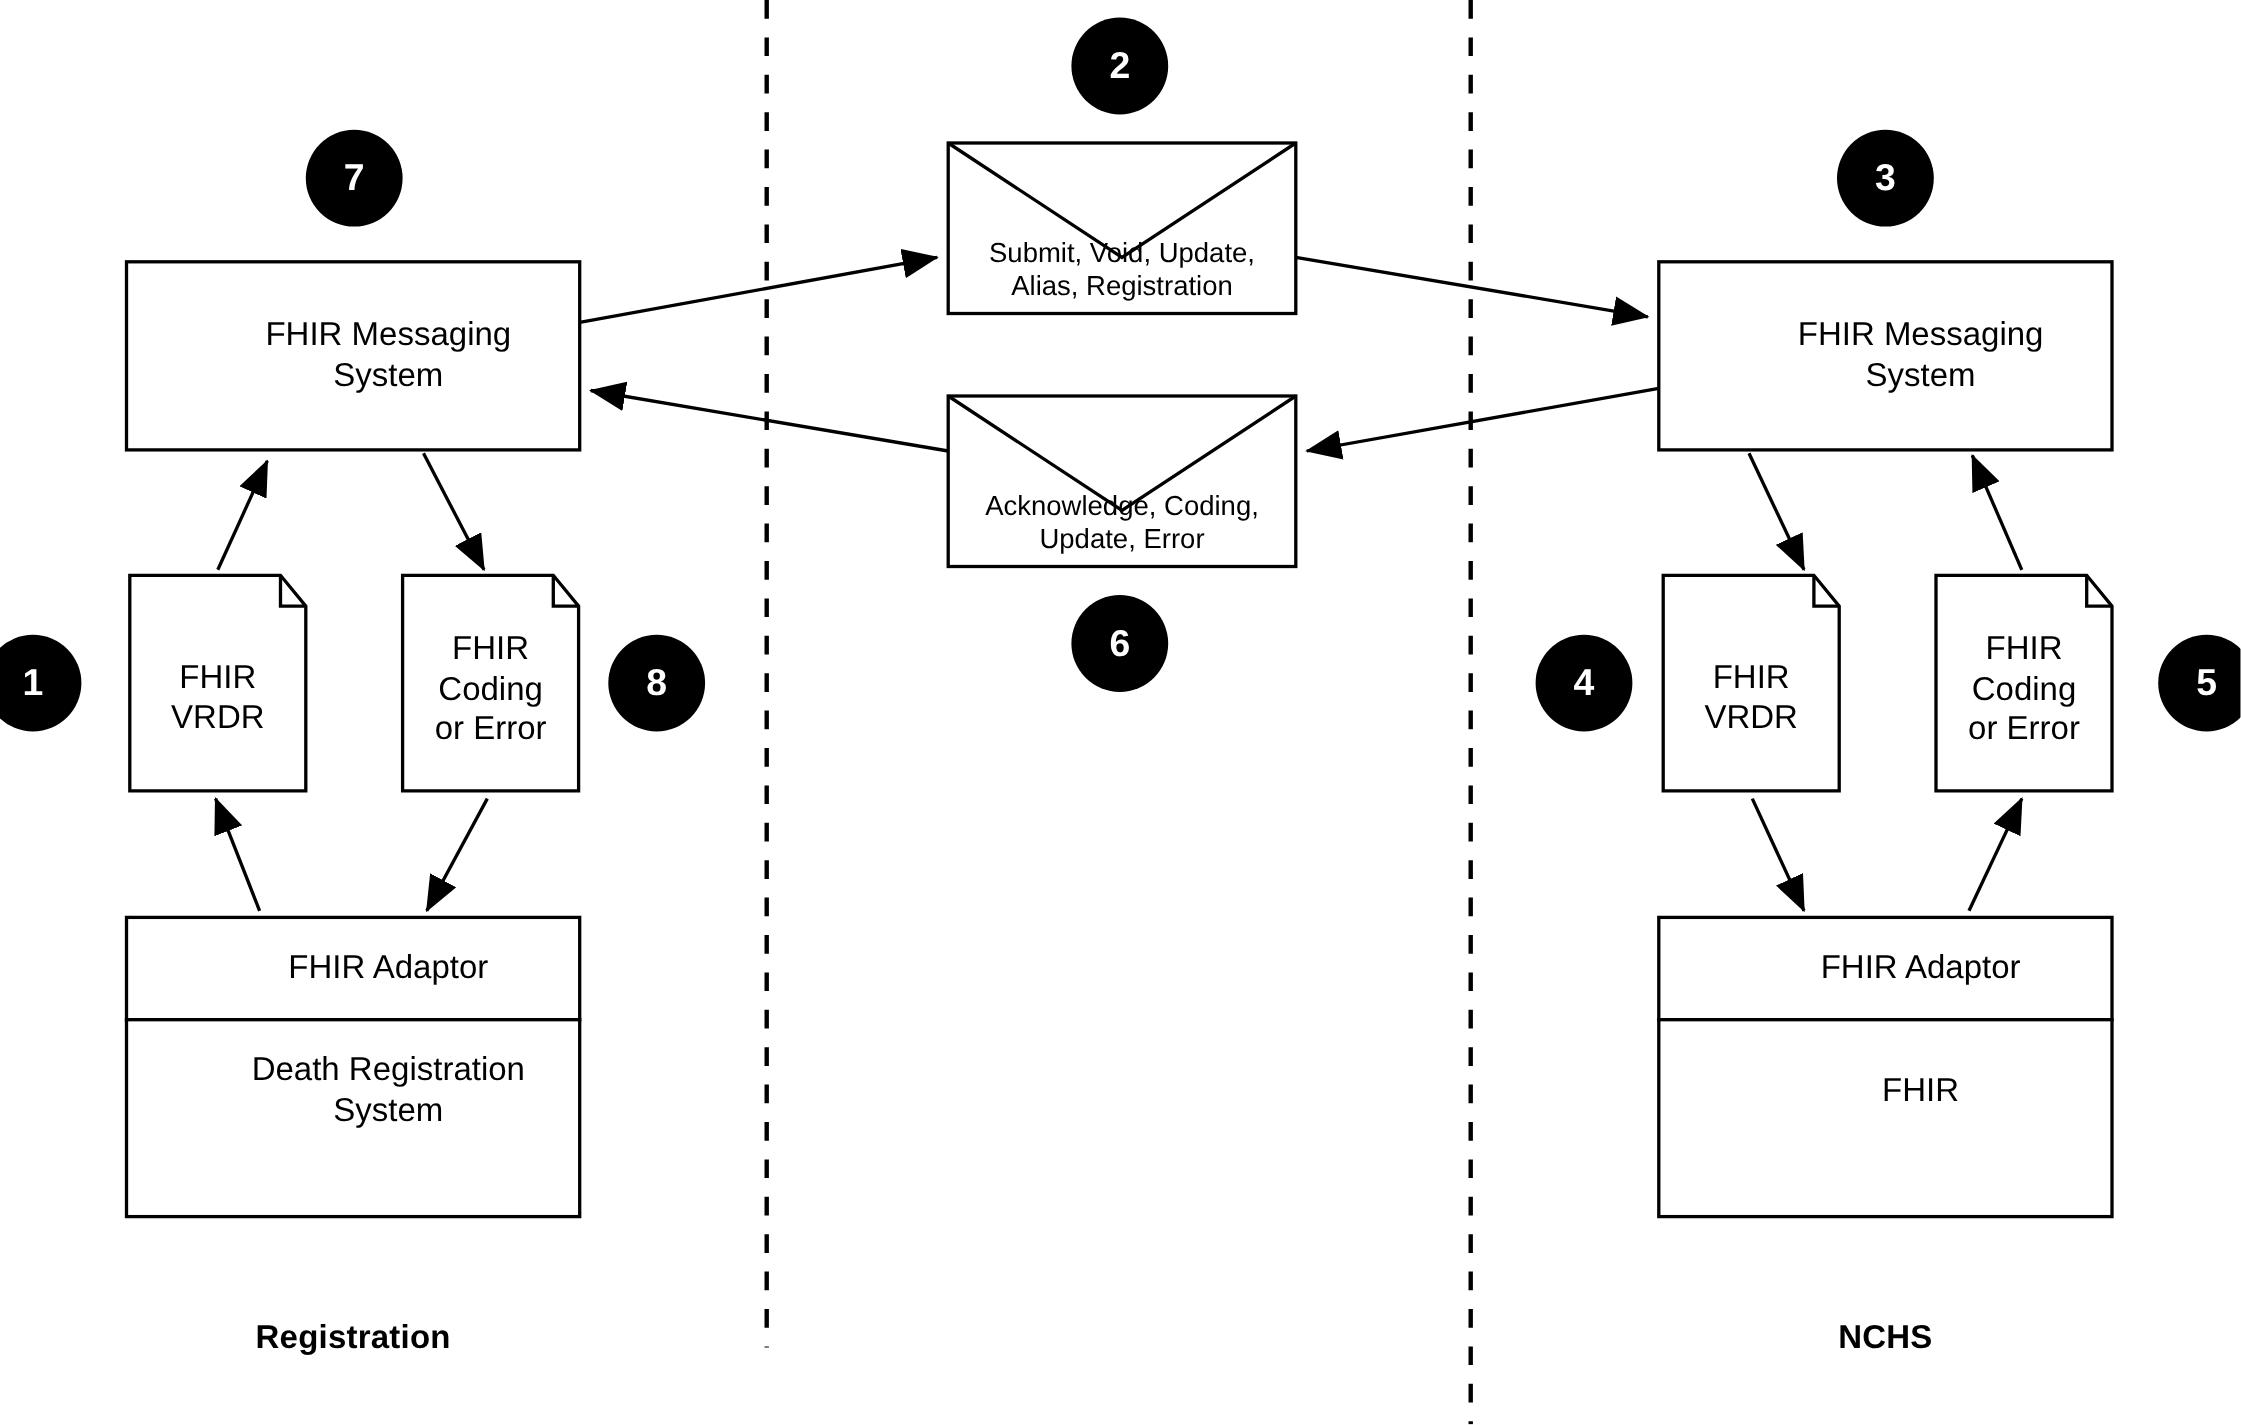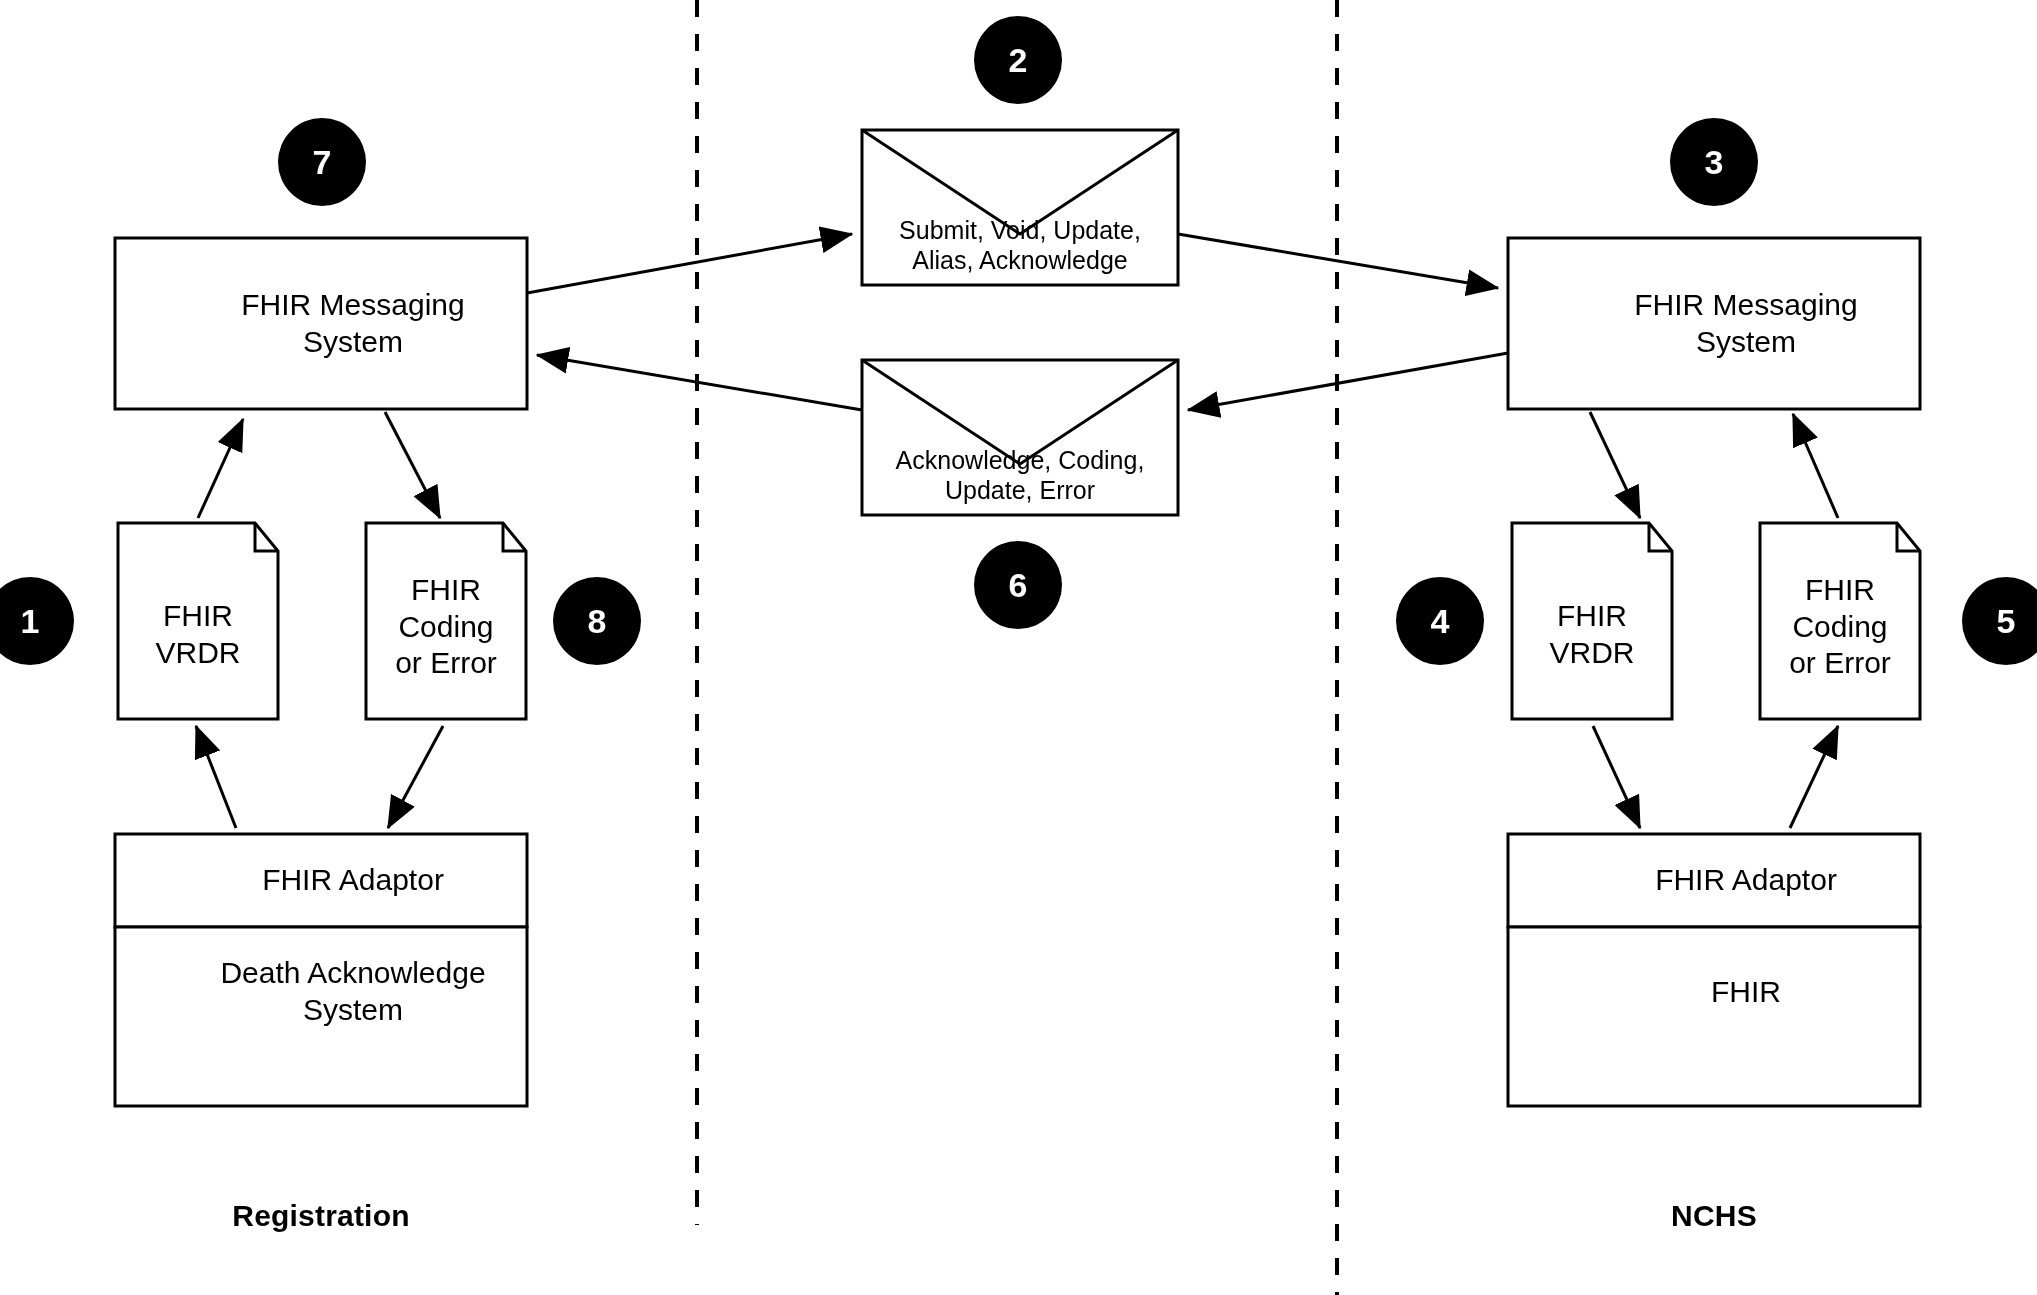--- a/index.html
+++ b/index.html
@@ -133,42 +133,42 @@
     <line x1="1790" y1="828" x2="1838" y2="726" stroke="#000000" stroke-width="3" marker-end="url(#arrowhead)"></line>
   </svg>
 
   <div class="node-label lbl-sys" style="left:115px; top:238px; width:412px; height:171px;">FHIR Messaging
 System</div>
 
   <div class="node-label lbl-sys" style="left:1508px; top:238px; width:412px; height:171px;">FHIR Messaging
 System</div>
 
   <div class="node-label lbl-env" style="left:862px; top:205px; width:316px; height:80px;">Submit, Void, Update,
-Alias, Acknowledge</div>
+Alias, Registration</div>
 
   <div class="node-label lbl-env" style="left:862px; top:435px; width:316px; height:80px;">Acknowledge, Coding,
 Update, Error</div>
 
   <div class="node-label lbl-doc" style="left:118px; top:551px; width:160px; height:168px;">FHIR
 VRDR</div>
 
   <div class="node-label lbl-doc" style="left:366px; top:535px; width:160px; height:184px;">FHIR
 Coding
 or Error</div>
 
   <div class="node-label lbl-doc" style="left:1512px; top:551px; width:160px; height:168px;">FHIR
 VRDR</div>
 
   <div class="node-label lbl-doc" style="left:1760px; top:535px; width:160px; height:184px;">FHIR
 Coding
 or Error</div>
 
   <div class="node-label lbl-sys" style="left:115px; top:834px; width:412px; height:93px;">FHIR Adaptor</div>
 
-  <div class="node-label lbl-sys" style="left:115px; top:927px; width:412px; height:130px;">Death Acknowledge
+  <div class="node-label lbl-sys" style="left:115px; top:927px; width:412px; height:130px;">Death Registration
 System</div>
 
   <div class="node-label lbl-sys" style="left:1508px; top:834px; width:412px; height:93px;">FHIR Adaptor</div>
 
   <div class="node-label lbl-sys" style="left:1508px; top:927px; width:412px; height:130px;">FHIR</div>
 
   <div class="node-label lbl-zone" style="left:115px; top:1192px; width:412px; height:48px;">Registration</div>
 
   <div class="node-label lbl-zone" style="left:1508px; top:1192px; width:412px; height:48px;">NCHS</div>
 

